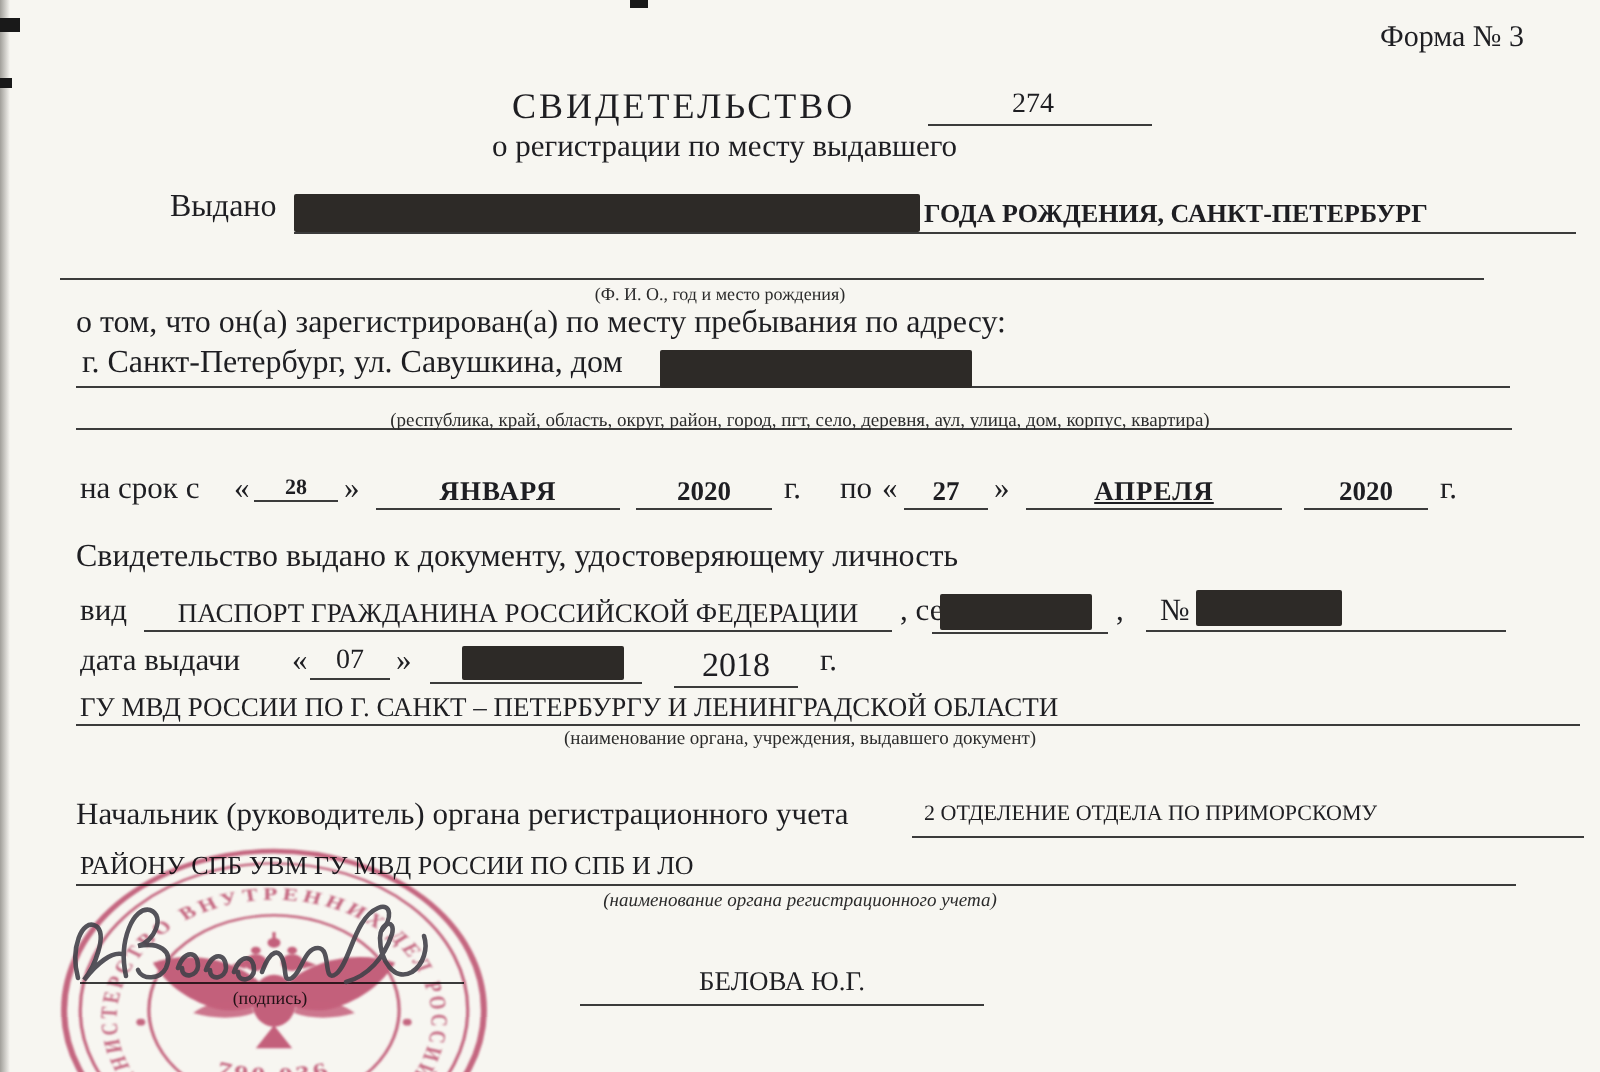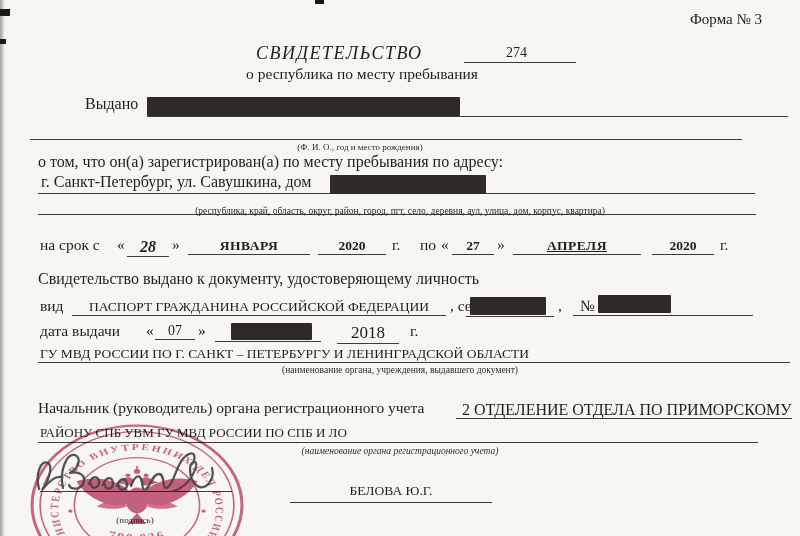--- a/index.html
+++ b/index.html
@@ -27,42 +27,43 @@
 </head>
 <body>
 
 <div class="page">
 
   <div class="scan-mark" style="left:0;top:9px;width:10px;height:7px;"></div>
   <div class="scan-mark" style="left:0;top:39px;width:6px;height:5px;"></div>
   <div class="scan-mark" style="left:315px;top:0;width:9px;height:4px;"></div>
 
   <div class="t" style="right:38px;top:11px;font-size:15px;">Форма № 3</div>
-  <div class="t" style="left:256px;top:43px;font-size:18px;letter-spacing:1.5px;font-style:italic;">СВИДЕТЕЛЬСТВО</div>
+  <div class="t" style="left:256px;top:43px;font-size:18px;letter-spacing:1.5px;">СВИДЕТЕЛЬСТВО</div>
   <div class="t" style="left:506px;top:45px;font-size:14px;text-align:center;">274</div>
   <div class="u" style="left:464px;top:62px;width:112px;"></div>
-  <div class="t" style="left:246px;top:65px;font-size:15.5px;">о республика по месту пребывания</div>
+  <div class="t" style="left:246px;top:65px;font-size:15.5px;">о регистрации по месту выдавшего</div>
 
   <div class="t" style="left:85px;top:95px;font-size:16px;">Выдано</div>
   <div class="redact" style="left:147px;top:97px;width:313px;height:19px;"></div>
+  <div class="t bold" style="left:462px;top:99px;font-size:13px;">ГОДА РОЖДЕНИЯ, САНКТ-ПЕТЕРБУРГ</div>
   <div class="u" style="left:147px;top:116px;width:641px;"></div>
   <div class="u" style="left:30px;top:139px;width:712px;"></div>
   <div class="cap" style="left:230px;top:142px;width:260px;font-size:9px;">(Ф. И. О., год и место рождения)</div>
 
   <div class="t" style="left:41px;top:173px;font-size:16px;">г. Санкт-Петербург, ул. Савушкина, дом</div>
 
   <div class="t" style="left:38px;top:153px;font-size:16px;">о том, что он(а) зарегистрирован(а) по месту пребывания по адресу:</div>
   <div class="redact" style="left:330px;top:175px;width:156px;height:19px;"></div>
   <div class="u" style="left:38px;top:193px;width:717px;"></div>
   <div class="u" style="left:38px;top:214px;width:718px;"></div>
   <div class="cap" style="left:130px;top:206px;width:540px;">(республика, край, область, округ, район, город, пгт, село, деревня, аул, улица, дом, корпус, квартира)</div>
 
   <div class="t" style="left:40px;top:236px;font-size:15.5px;">на срок с</div>
   <div class="t" style="left:117px;top:236px;font-size:15.5px;">«</div>
-  <div class="cell bold" style="left:127px;top:236px;width:42px;font-size:16px;padding-top:2px;font-style:italic;">28</div>
+  <div class="cell bold" style="left:127px;top:236px;width:42px;font-size:11px;padding-top:2px;">28</div>
   <div class="t" style="left:172px;top:236px;font-size:15.5px;">»</div>
   <div class="cell bold" style="left:188px;top:236px;width:122px;font-size:13.5px;padding-top:2px;letter-spacing:.5px;">ЯНВАРЯ</div>
   <div class="cell bold" style="left:318px;top:236px;width:68px;font-size:13.5px;padding-top:2px;">2020</div>
   <div class="t" style="left:392px;top:236px;font-size:15.5px;">г.</div>
   <div class="t" style="left:420px;top:236px;font-size:15.5px;">по</div>
   <div class="t" style="left:441px;top:236px;font-size:15.5px;">«</div>
   <div class="cell bold" style="left:452px;top:236px;width:42px;font-size:13.5px;padding-top:2px;">27</div>
   <div class="t" style="left:497px;top:236px;font-size:15.5px;">»</div>
   <div class="cell bold" style="left:513px;top:236px;width:128px;font-size:13.5px;padding-top:2px;letter-spacing:.5px;text-decoration:underline;">АПРЕЛЯ</div>
   <div class="cell bold" style="left:652px;top:236px;width:62px;font-size:13.5px;padding-top:2px;">2020</div>
@@ -86,28 +87,28 @@
   <div class="redact" style="left:231px;top:323px;width:81px;height:17px;"></div>
   <div class="u" style="left:215px;top:341px;width:106px;"></div>
   <div class="cell" style="left:337px;top:322px;width:62px;font-size:17px;padding-top:1px;">2018</div>
   <div class="t" style="left:410px;top:322px;font-size:15.5px;">г.</div>
 
   <div class="t" style="left:40px;top:346px;font-size:13.5px;">ГУ  МВД  РОССИИ  ПО  Г. САНКТ – ПЕТЕРБУРГУ  И  ЛЕНИНГРАДСКОЙ  ОБЛАСТИ</div>
   <div class="u" style="left:38px;top:362px;width:752px;"></div>
   <div class="cap" style="left:250px;top:365px;width:300px;">(наименование органа, учреждения, выдавшего документ)</div>
 
   <div class="t" style="left:38px;top:399px;font-size:15.5px;">Начальник (руководитель) органа регистрационного учета</div>
-  <div class="t" style="left:462px;top:401px;font-size:16px;">2 ОТДЕЛЕНИЕ ОТДЕЛА  ПО ПРИМОРСКОМУ</div>
+  <div class="t" style="left:462px;top:401px;font-size:11px;">2 ОТДЕЛЕНИЕ ОТДЕЛА  ПО ПРИМОРСКОМУ</div>
   <div class="u" style="left:456px;top:418px;width:336px;"></div>
   <div class="t" style="left:40px;top:425px;font-size:13px;">РАЙОНУ СПБ УВМ  ГУ  МВД РОССИИ  ПО СПБ  И  ЛО</div>
   <div class="u" style="left:38px;top:442px;width:720px;"></div>
   <div class="cap" style="left:240px;top:446px;width:320px;font-style:italic;">(наименование органа регистрационного учета)</div>
 
   <div class="u" style="left:40px;top:491px;width:192px;"></div>
-  <div class="cap" style="left:85px;top:494px;width:100px;font-size:9px;margin-top:21px;">(подпись)</div>
+  <div class="cap" style="left:85px;top:494px;width:100px;font-size:9px;">(подпись)</div>
   <div class="cell" style="left:290px;top:483px;width:202px;font-size:13.5px;padding-bottom:3px;">БЕЛОВА  Ю.Г.</div>
 
   <svg class="sig" width="215" height="55" viewBox="0 0 215 55">
     <g fill="none" stroke="#43424a" stroke-width="2.3" stroke-linecap="round" opacity=".9">
       <path d="M7,43 C3,28 9,13 16,17 C22,21 15,38 10,44 C17,35 24,30 29,31"></path>
       <path d="M31,42 C27,24 35,7 43,9 C51,12 45,25 37,27 C47,25 55,29 51,38 C48,44 39,44 37,39"></path>
       <path d="M57,38 c3,-9 10,-9 10,-1 c0,5 -8,7 -8,1 m12,1 c3,-9 10,-9 10,-1 c0,5 -8,7 -8,1 m12,1 c3,-9 10,-9 10,-1 c0,5 -8,7 -8,1"></path>
       <path d="M99,40 c4,-11 9,-13 11,-4 c1,5 0,9 4,7 c5,-3 6,-15 13,-15 c7,0 2,18 9,13 c7,-5 9,-28 21,-33 c7,-3 7,6 2,11"></path>
       <path d="M141,45 c11,-3 19,-12 23,-24 c2,-8 -6,-6 -6,2 c0,11 7,22 16,17 c6,-4 8,-12 6,-18"></path>
     </g>

